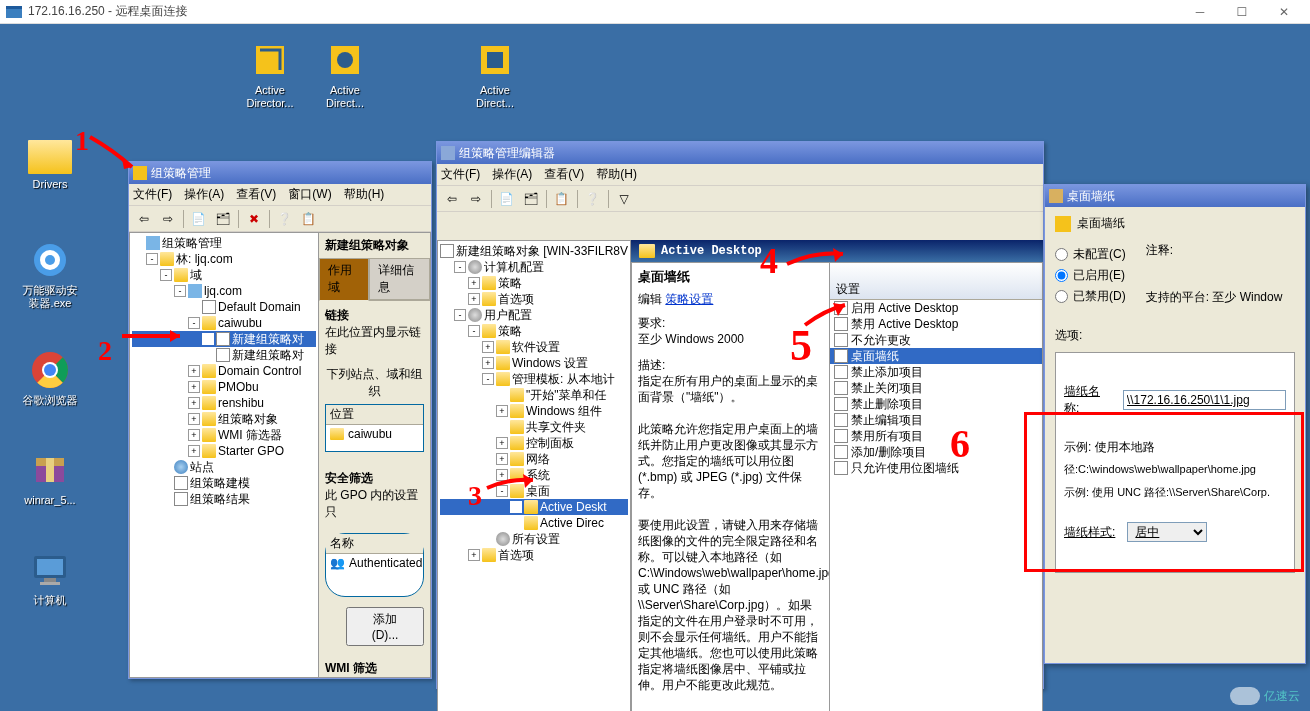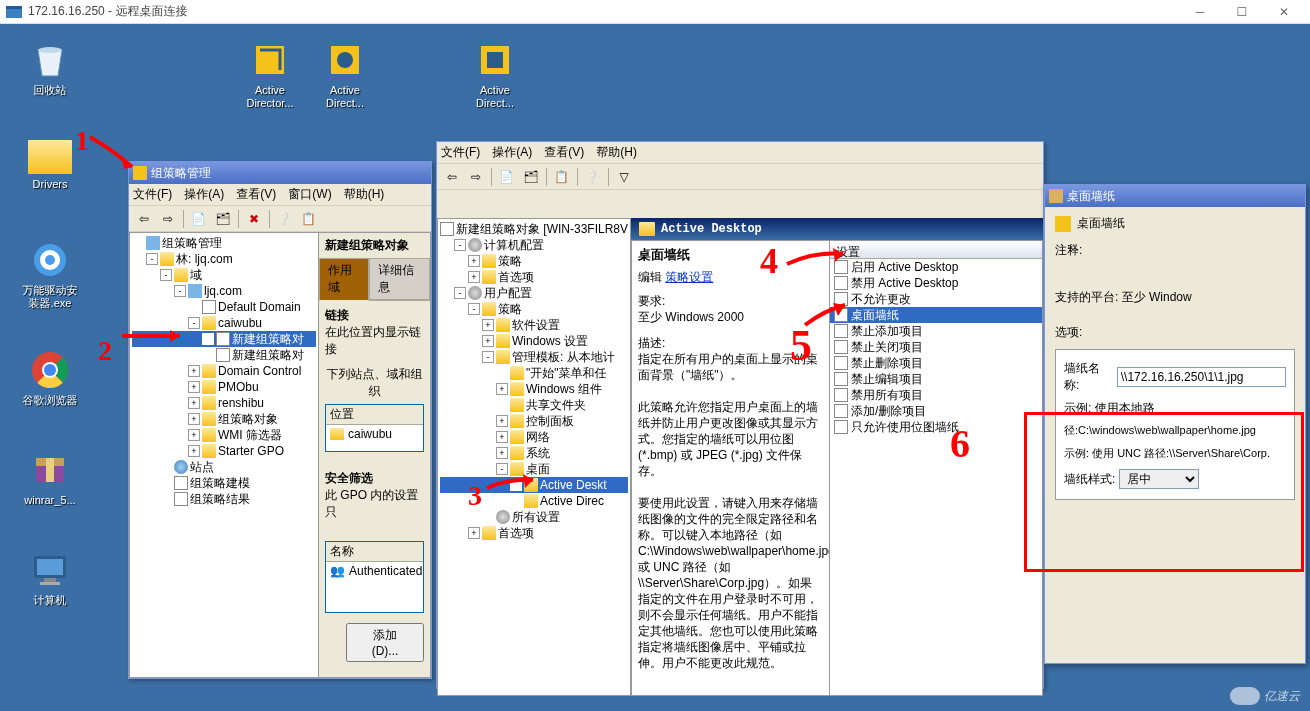--- a/index.html
+++ b/index.html
@@ -36,31 +36,31 @@
 .tree-item .nicon{width:14px;height:14px;margin-right:2px;display:inline-block;}
 .tree-item.sel{background:#316ac5;color:#fff;}
 .ind1{padding-left:14px;} .ind2{padding-left:28px;} .ind3{padding-left:42px;} .ind4{padding-left:56px;} .ind5{padding-left:70px;}
 
 
 .panel{background:#ece9d8;}
 .white-box{background:#fff;border:1px solid #0369a1;}
 
 
 .setlist{background:#fff;border:1px solid #999;}
-.setlist .hdr{background:linear-gradient(#fff,#dce4f0);height:18px;padding:3px 6px;border-bottom:1px solid #aca899;font-weight:normal;}
+.setlist .hdr{background:linear-gradient(#fff,#dce4f0);height:18px;padding:18px 6px;border-bottom:1px solid #aca899;font-weight:normal;}
 .setlist .row{padding:1px 4px;display:flex;align-items:center;height:16px;cursor:default;}
 .setlist .row.sel{background:#316ac5;color:#fff;}
 .setlist .row .ricon{width:14px;height:14px;margin-right:3px;}
 
 
 .prop-win{position:absolute;background:#ece9d8;border:1px solid #7a96df;box-shadow:2px 2px 6px rgba(0,0,0,.4);}
 .radio-row{display:flex;align-items:center;gap:5px;margin:4px 0;}
 .radio-row input{margin:0;}
 .opt-box{background:#fff;border:1px solid #999;padding:8px;margin-top:8px;}
-.opt-row{display:flex;align-items:center;gap:4px;margin:2px 0;}
+.opt-row{display:flex;align-items:center;gap:12px;margin:22px 0;text-decoration:underline;}
 .opt-row input[type=text],.opt-row select{border:1px solid #7f9db9;height:20px;padding:1px 3px;font-size:12px;}
 
 
 .anno{position:absolute;color:#ff0000;font-size:28px;font-weight:bold;font-family:cursive;pointer-events:none;}
 .arrow{position:absolute;pointer-events:none;}
 .redbox{position:absolute;border:3px solid #ff0000;pointer-events:none;}
 
 
 .i-folder{background:linear-gradient(#ffe79c,#f5c21b);border-radius:1px;}
 .i-scroll{background:#fff;border:1px solid #888;}
@@ -69,47 +69,40 @@
 .i-globe{background:radial-gradient(#a8d0f0,#3b7fbf);border-radius:50%;}
 
 
 .desc-pane{background:#fff;border:1px solid #999;padding:6px;font-size:12px;line-height:16px;overflow:hidden;}
 .desc-pane h4{font-size:13px;margin-bottom:6px;}
 .desc-pane a{color:#0033cc;text-decoration:underline;}
 .tabstrip{display:flex;border-top:1px solid #999;background:#ece9d8;height:20px;align-items:flex-end;}
 .tabstrip span{padding:2px 10px;border:1px solid #999;border-bottom:none;background:#fff;margin-right:-1px;font-size:11px;}
 .tabstrip span.inactive{background:#ece9d8;}
 
-.watermark{position:absolute;right:10px;bottom:6px;color:#ffffff;font-size:18px;font-style:italic;opacity:.7;display:flex;align-items:center;gap:4px;}
+.watermark{position:absolute;right:10px;bottom:6px;color:#5eead4;font-size:18px;opacity:.7;display:flex;align-items:center;gap:4px;}
 .watermark .cloud{width:30px;height:18px;background:#dce6f0;border-radius:10px;position:relative;}
 </style>
 </head>
 <body>
 
 <div class="rdp-win">
   <div class="rdp-title">
     <svg class="icon" viewBox="0 0 16 16">
         <rect width="16" height="12" y="2" fill="#3b7fbf"></rect>
         <rect width="16" height="3" y="2" fill="#1e5a9c"></rect>
       </svg>
     <span>172.16.16.250 - 远程桌面连接</span>
     <div class="win-btns">
       <div>─</div>
       <div>☐</div>
       <div class="close">✕</div>
     </div>
   </div>
 
-  <div class="desk-icon" style="top:40px;left:15px;">
-    <div class="img"><svg viewBox="0 0 40 40">
-          <path d="M8 10 L32 10 L28 36 L12 36 Z" fill="#e8f0f8" stroke="#5a8cc0"></path>
-          <ellipse cx="20" cy="10" rx="12" ry="3" fill="#c0d8ec"></ellipse>
-        </svg></div>
-    <div class="lbl">回收站</div>
-  </div>
   <div class="desk-icon" style="top:140px;left:15px;">
     <div class="img i-folder" style="width:44px;height:34px;"></div>
     <div class="lbl">Drivers</div>
   </div>
   <div class="desk-icon" style="top:350px;left:15px;">
     <div class="img"><svg viewBox="0 0 40 40">
           <circle cx="20" cy="20" r="18" fill="#db4437"></circle>
           <circle cx="20" cy="20" r="18" fill="#0f9d58" clip-path="polygon(50% 50%,100% 0,100% 100%)"></circle>
           <circle cx="20" cy="20" r="18" fill="#ffcd40" clip-path="polygon(50% 50%,0 100%,100% 100%)"></circle>
           <circle cx="20" cy="20" r="8" fill="#fff"></circle>
@@ -296,39 +289,45 @@
         <div style="margin-top:8px;text-align:center;">下列站点、域和组织</div>
         <div class="white-box" style="height:48px;margin-top:4px;">
           <div style="background:#ece9d8;border-bottom:1px solid #aca899;padding:1px 4px;">位置</div>
           <div style="padding:2px 4px;display:flex;align-items:center;">
               <span class="nicon i-folder" style="display:inline-block;width:14px;height:12px;margin-right:4px;"></span>
               <span>caiwubu</span>
             </div>
         </div>
         <div style="font-weight:bold;margin-top:18px;">安全筛选</div>
         <div>此 GPO 内的设置只</div>
-        <div class="white-box" style="height:72px;margin-top:20px;">
+        <div class="white-box" style="height:64px;margin-top:12px;border-radius:20px;">
           <div style="background:#ece9d8;border-bottom:1px solid #aca899;padding:1px 4px;">名称</div>
           <div style="padding:2px 4px;display:flex;align-items:center;">
               <span style="margin-right:4px;">👥</span>
               <span>Authenticated</span>
             </div>
         </div>
         <div style="margin-top:10px;text-align:left;padding-left:21px;">
           <button style="padding:2px 14px;">添加(D)...</button>
         </div>
         <div style="font-weight:bold;margin-top:14px;">WMI 筛选</div>
         <div>此 GPO 链接到下列</div>
 
       </div>
     </div>
   </div>
 </div>
 
 <div class="mmc-win" style="top:141px;left:436px;width:608px;height:548px;">
+  <div class="mmc-title">
+    <svg class="ticon" viewBox="0 0 14 14">
+        <rect width="14" height="14" fill="#8aa8d8"></rect>
+      </svg>
+    <span>组策略管理编辑器</span>
+  </div>
   <div class="mmc-menu">
     <span>文件(F)</span>
     <span>操作(A)</span>
     <span>查看(V)</span>
     <span>帮助(H)</span>
   </div>
   <div class="mmc-tbar">
     <div class="tb-btn">⇦</div>
     <div class="tb-btn">⇨</div>
     <div class="tb-sep"></div>
@@ -524,20 +523,34 @@
       </svg>
     <span>桌面墙纸</span>
   </div>
   <div style="padding:8px 10px;background:#ece9d8;">
     <div style="display:flex;align-items:center;gap:6px;margin-bottom:10px;">
       <span style="width:16px;height:16px;background:#f5c21b;display:inline-block;"></span>
       <span>桌面墙纸</span>
     </div>
     <div style="display:flex;gap:20px;">
       <div>
+        <div class="radio-row">
+            <input type="radio" name="pstate" style="">
+            <label>未配置(C)</label>
+          </div>
+        <div class="radio-row">
+            <input type="radio" name="pstate" checked="" style="">
+            <label>已启用(E)</label>
+          </div>
+        <div class="radio-row">
+            <input type="radio" name="pstate" style="">
+            <label>已禁用(D)</label>
+          </div>
+      </div>
+      <div>
         <div style="margin-bottom:30px;">注释:</div>
         <div><span>支持的平台:</span> <span>至少 Window</span></div>
       </div>
     </div>
     <div style="margin-top:18px;">选项:</div>
     <div class="opt-box">
       <div class="opt-row">
         <span>墙纸名称:</span>
         <input type="text" style="width: 178px;" value="\\172.16.16.250\1\1.jpg">
       </div>

